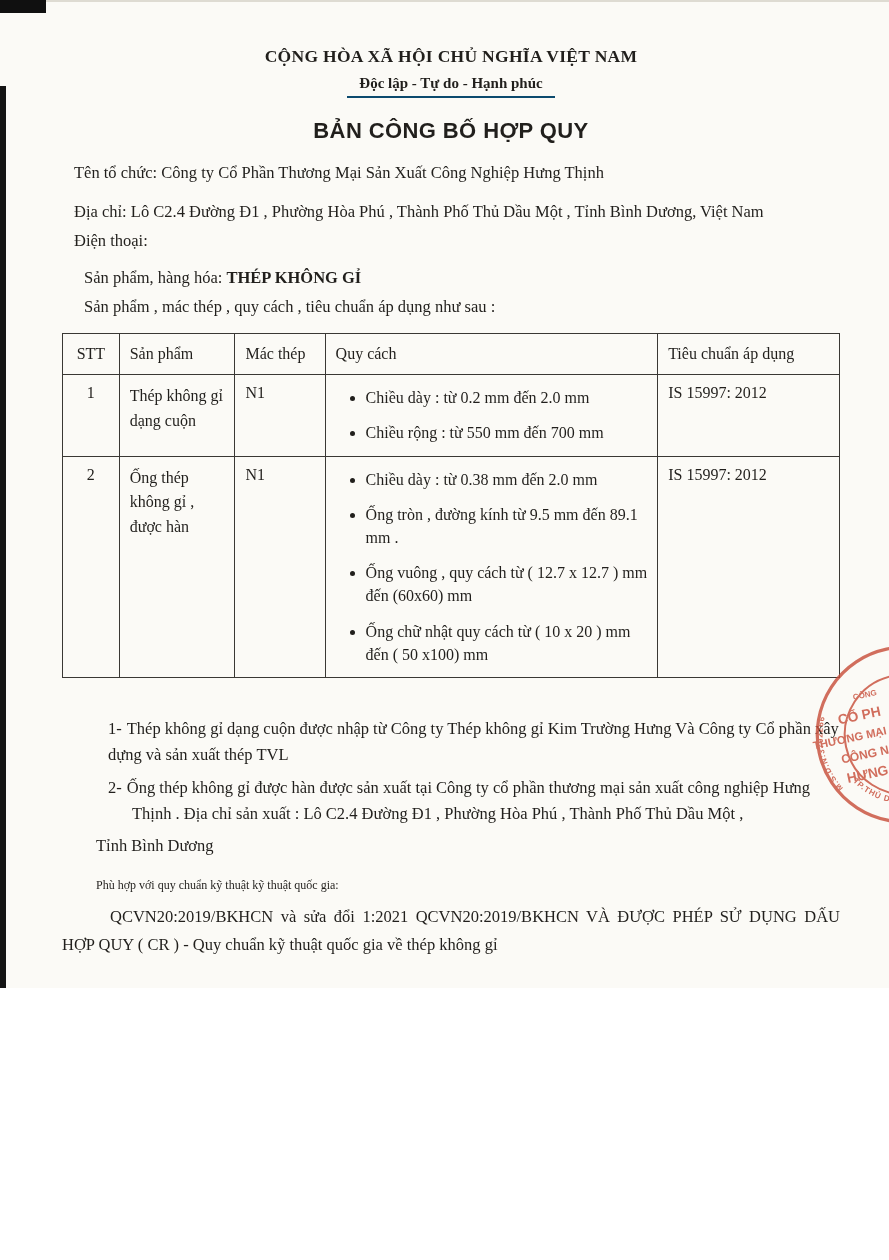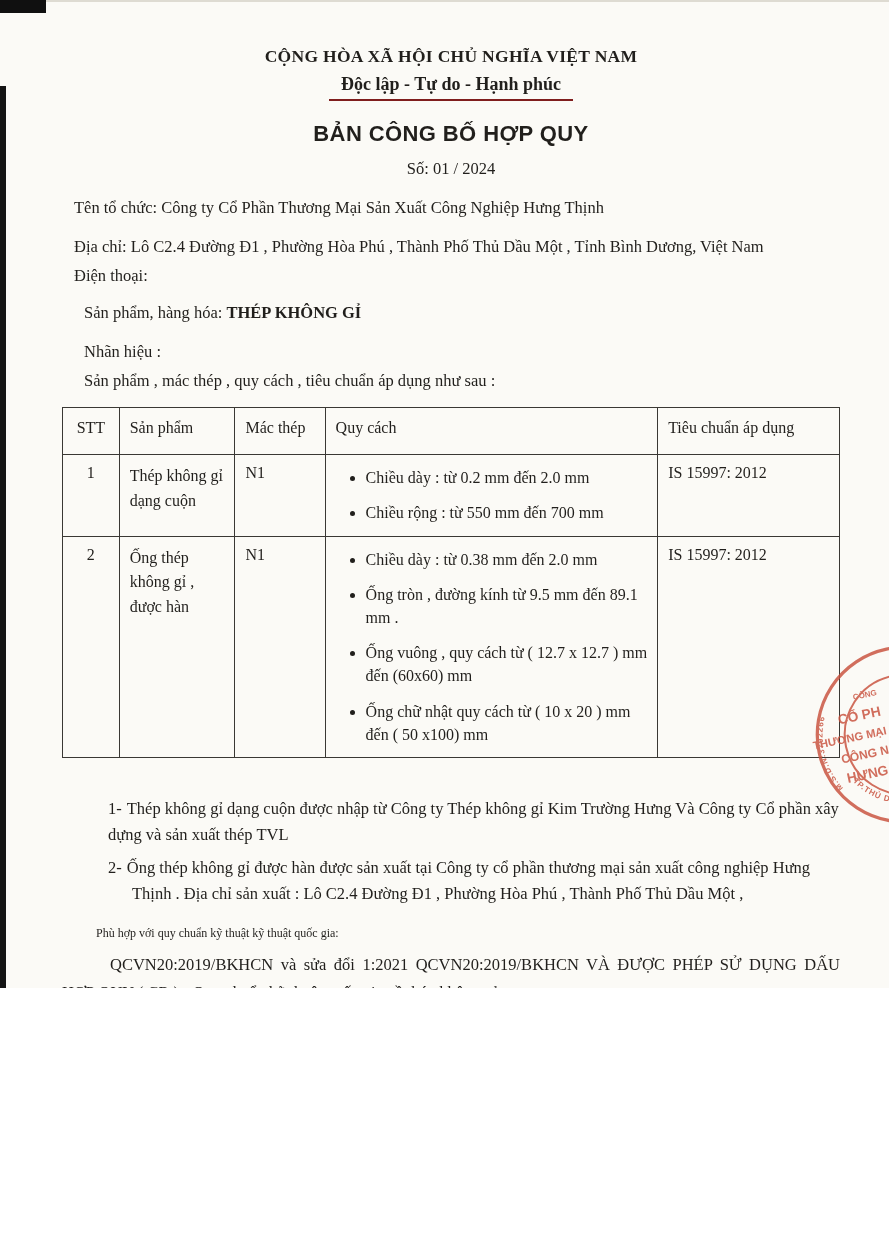--- a/index.html
+++ b/index.html
@@ -15,38 +15,38 @@
   .scan-top      { position:absolute; left:0; top:0; width:889px; height:2px; background:#dedbd2; }
   .scan-topleft  { position:absolute; left:0; top:0; width:46px; height:13px; background:#101010; }
   .scan-left     { position:absolute; left:0; top:86px; width:6px; height:1174px; background:#141414; }
   .scan-bottom   { position:absolute; left:0; top:1246px; width:889px; height:14px; background:#0c0c0c; }
   .scan-right    { position:absolute; right:0; top:1072px; width:5px; height:188px; background:#141414; }
 
   .content { position:absolute; left:62px; top:46px; width:778px; }
 
   .nat-title { text-align:center; font-size:17.5px; font-weight:bold; letter-spacing:.3px; }
   .motto-row { text-align:center; margin-top:7px; }
-  .motto { display:inline-block; font-size:18px; font-weight:bold; border-bottom:2px solid #7f1d1d; padding:0 12px 4px; }
+  .motto { display:inline-block; font-size:15px; font-weight:bold; border-bottom:2px solid #0c4a6e; padding:0 12px 4px; }
 
   .doc-title { text-align:center; font-family:"Liberation Sans", sans-serif; font-size:22px; font-weight:bold; letter-spacing:.4px; margin-top:20px; }
   .doc-number { text-align:center; font-size:16.5px; margin-top:12px; }
 
   p { margin:0; }
   .para { font-size:16.5px; line-height:1.64; padding-left:12px; margin-top:12px; }
   .first-para { margin-top:15px; }
   .mt8 { margin-top:2px; }
   .mt10 { margin-top:10px; }
   .para-indent { padding-left:22px; }
 
   table.products { width:100%; border-collapse:collapse; margin-top:13px; font-size:16px; }
   table.products th, table.products td {
     border:1.5px solid #3a3834; padding:9px 10px;
     vertical-align:top; text-align:left; font-weight:normal;
   }
-  table.products th { padding-top:11px; padding-bottom:17px; }
+  table.products th { padding-top:11px; padding-bottom:11px; }
   .c-stt { text-align:center !important; }
   .c-sp { line-height:1.55; }
   ul.qc { margin:0; padding-left:30px; }
   ul.qc li { margin:2px 0 12px; line-height:1.45; }
   ul.qc li:last-child { margin-bottom:2px; }
 
   .notes { margin-top:38px; font-size:16.5px; }
   .note-flat { padding-left:46px; line-height:1.6; }
   .note-hang { padding-left:70px; text-indent:-24px; margin-top:6px; line-height:1.6; }
   .note-num { margin-right:5px; }
@@ -73,27 +73,25 @@
   <div class="scan-right"></div>
 
   <div class="content">
 
     <div class="nat-title">CỘNG HÒA XÃ HỘI CHỦ NGHĨA VIỆT NAM</div>
     <div class="motto-row">
       <span class="motto">Độc lập - Tự do - Hạnh phúc</span>
     </div>
 
     <div class="doc-title">BẢN CÔNG BỐ HỢP QUY</div>
-    <div class="doc-number">Số: 01 / 2024</div>
 
     <p class="para first-para">Tên tổ chức: Công ty Cổ Phần Thương Mại Sản Xuất Công Nghiệp Hưng Thịnh</p>
     <p class="para">Địa chỉ: Lô C2.4 Đường Đ1 , Phường Hòa Phú , Thành Phố Thủ Dầu Một , Tỉnh Bình Dương, Việt Nam</p>
     <p class="para mt8">Điện thoại:</p>
     <p class="para para-indent mt10"><span>Sản phẩm, hàng hóa: </span><b>THÉP KHÔNG GỈ</b></p>
-    <p class="para para-indent">Nhãn hiệu :</p>
     <p class="para para-indent mt8">Sản phẩm , mác thép , quy cách , tiêu chuẩn áp dụng như sau :</p>
 
     <table class="products">
       <colgroup>
         <col style="width:7.3%">
           <col style="width:14.9%">
           <col style="width:11.6%">
           <col style="width:42.8%">
           <col style="width:23.4%">
       </colgroup>
@@ -132,20 +130,21 @@
             </ul>
           </td>
           <td>IS 15997: 2012</td>
         </tr>
       </tbody>
     </table>
 
     <div class="notes">
       <p class="note-flat"><span class="note-num">1-</span><span>Thép không gỉ dạng cuộn được nhập từ Công ty Thép không gỉ Kim Trường Hưng Và Công ty Cổ phần xây dựng và sản xuất thép TVL</span></p>
       <p class="note-hang"><span class="note-num">2-</span><span>Ống thép không gỉ được hàn được sản xuất tại Công ty cổ phần thương mại sản xuất công nghiệp Hưng Thịnh . Địa chỉ sản xuất : Lô C2.4 Đường Đ1 , Phường Hòa Phú , Thành Phố Thủ Dầu Một ,</span></p>
+      <p class="prov">Tỉnh Bình Dương</p>
       <p class="conform">Phù hợp với quy chuẩn kỹ thuật kỹ thuật quốc gia:</p>
       <p class="regulation">QCVN20:2019/BKHCN và sửa đổi 1:2021 QCVN20:2019/BKHCN VÀ ĐƯỢC PHÉP SỬ DỤNG DẤU HỢP QUY ( CR ) - Quy chuẩn kỹ thuật quốc gia về thép không gỉ</p>
     </div>
 
   </div>
 
   <svg class="stamp" viewBox="0 0 235 235">
     <g transform="rotate(-12 117 117)">
       <circle class="st-ring" cx="117" cy="117" r="108" stroke-width="4"></circle>
       <circle class="st-ring" cx="117" cy="117" r="74" stroke-width="2.5"></circle>

